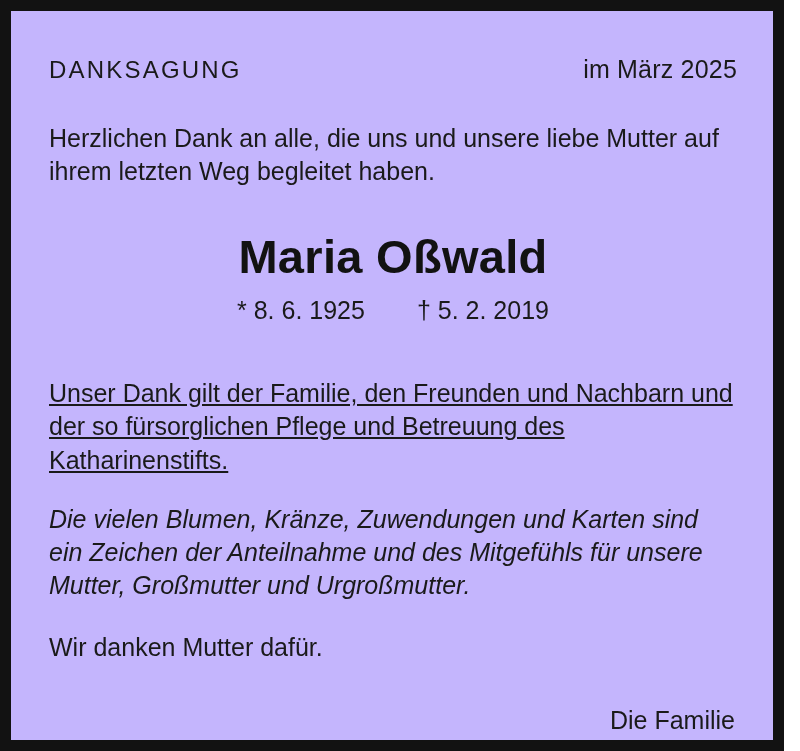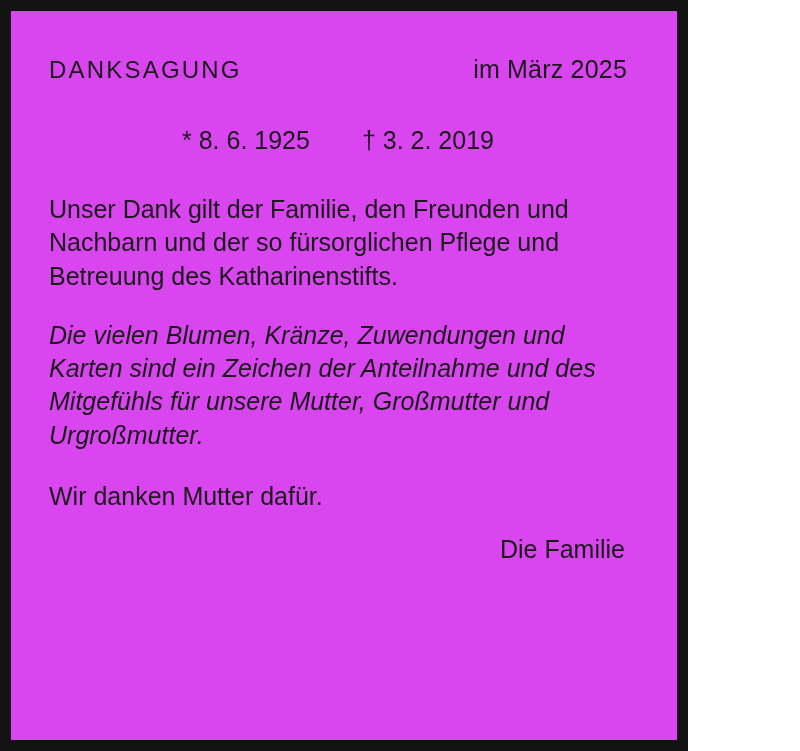--- a/index.html
+++ b/index.html
@@ -9,25 +9,25 @@
   }
   body {
     width: 800px;
     height: 751px;
     font-family: "Liberation Sans", sans-serif;
     color: #1a1a1a;
     overflow: hidden;
   }
   .notice {
     box-sizing: border-box;
-    width: 688px;
+    width: 784px;
     height: 751px;
     border: 11px solid #121212;
-    background: #d946ef;
-    padding: 40px 50px 0 38px;
+    background: #c4b5fd;
+    padding: 40px 36px 0 38px;
     position: relative;
   }
   .header-row {
     display: flex;
     justify-content: space-between;
     align-items: baseline;
     margin-top: 4px;
   }
   .kicker {
     font-size: 24px;
@@ -65,54 +65,57 @@
     font-size: 25px;
     color: #1a1a1a;
     display: flex;
     justify-content: center;
     gap: 52px;
   }
   .dates span {
     display: inline-block;
   }
   .body-1 {
-    margin-top: 38px;
+    margin-top: 52px;
     max-width: 725px;
+    text-decoration: underline;
   }
   .body-2 {
     margin-top: 26px;
     max-width: 735px;
     font-style: italic;
   }
   .body-3 {
     margin-top: 28px;
   }
   .signature {
-    margin-top: 22px;
+    margin-top: 42px;
     text-align: right;
     font-size: 25px;
     color: #1a1a1a;
     padding-right: 2px;
   }
 </style>
 </head>
 <body>
 
 <div class="notice">
 
   <div class="header-row">
     <div class="kicker">DANKSAGUNG</div>
     <div class="dateline">im März 2025</div>
   </div>
 
+  <p class="para intro">Herzlichen Dank an alle, die uns und unsere liebe Mutter auf ihrem letzten Weg begleitet haben.</p>
 
   <div class="name-block">
+    <div class="name">Maria Oßwald</div>
     <div class="dates">
       <span>* 8. 6. 1925</span>
-      <span>† 3. 2. 2019</span>
+      <span>† 5. 2. 2019</span>
     </div>
   </div>
 
   <p class="para body-1">Unser Dank gilt der Familie, den Freunden und Nachbarn und der so fürsorglichen Pflege und Betreuung des Katharinenstifts.</p>
   <p class="para body-2">Die vielen Blumen, Kränze, Zuwendungen und Karten sind ein Zeichen der Anteilnahme und des Mitgefühls für unsere Mutter, Großmutter und Urgroßmutter.</p>
   <p class="para body-3">Wir danken Mutter dafür.</p>
 
   <div class="signature">Die Familie</div>
 
 </div>

